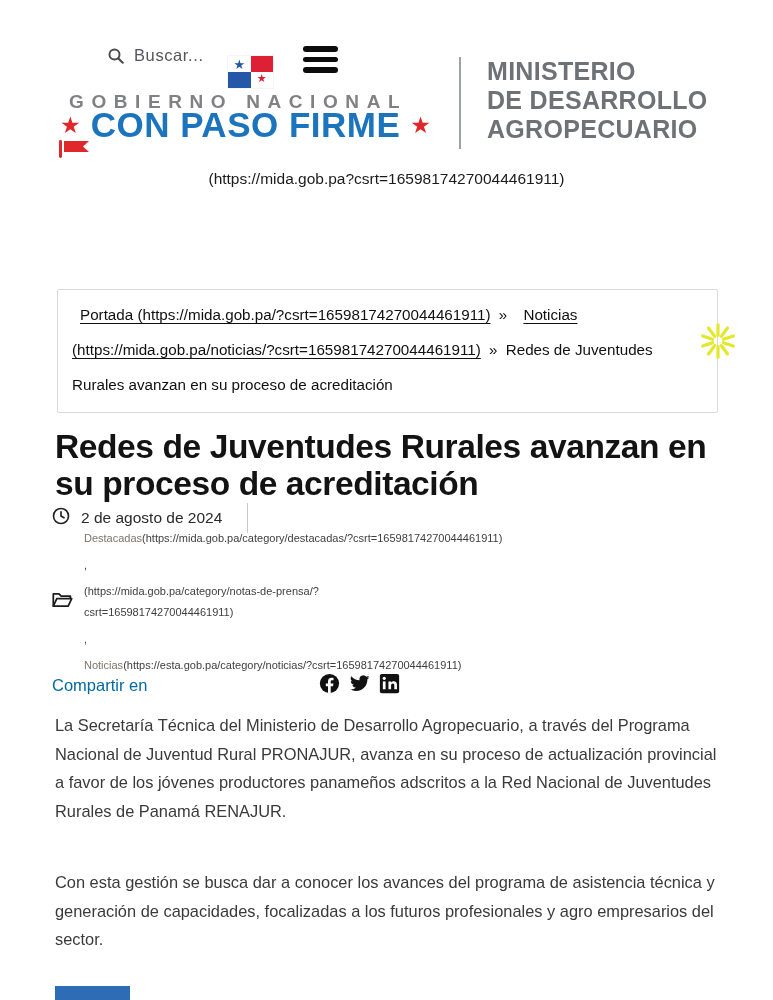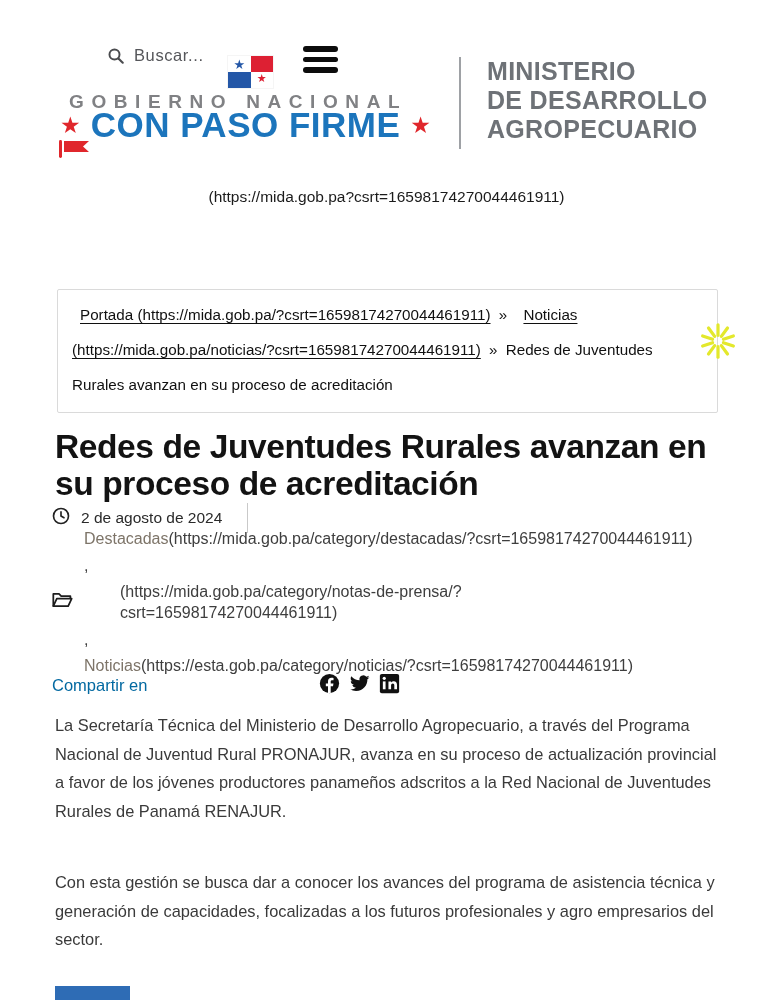--- a/index.html
+++ b/index.html
@@ -33,47 +33,47 @@
   #brand-main { left:60px; top:106px; display:flex; align-items:center; gap:10px; cursor:pointer; }
   #brand-main .star { color:#e0272c; font-size:23px; line-height:23px; }
   #brand-main .bm-text { color:#1c75bc; font-size:35px; line-height:38px; font-weight:800;
     letter-spacing:.5px; white-space:nowrap; }
   #flag-mini { left:58px; top:139px; }
 
   #v-divider { left:459px; top:57px; width:2px; height:92px; background:#9ea1a5; }
   #ministry { left:487px; top:57px; font-size:25px; font-weight:700; color:#6e7277;
     line-height:29px; letter-spacing:.3px; }
 
-  #site-url { left:0; top:188px; width:773px; text-align:center; font-size:15.5px; color:#1b1b1b; }
+  #site-url { left:0; top:170px; width:773px; text-align:center; font-size:15.5px; color:#1b1b1b; }
 
   
   #breadcrumb { left:57px; top:289px; width:661px; border:1px solid #dadada; border-radius:2px;
     background:#fff; padding:7px 14px 10px; font-size:15.2px; line-height:35px; color:#101010; }
   .bc-link { text-decoration:underline; text-underline-offset:2.5px; cursor:pointer;margin-left:8px; }
   .bc-sep { margin:0 4px; }
 
   #asterisk { left:699px; top:322px; width:38px; height:38px; cursor:pointer; }
 
   
   #article-title { left:55px; top:428px; width:660px; font-size:33.5px; line-height:37px;
     font-weight:700; color:#131313; letter-spacing:-.4px; }
 
   #meta-date { left:52px; top:503px; display:flex; align-items:center; gap:11px;
     font-size:15.5px; color:#2a2a2a; }
   #meta-date .date-div { width:1px; height:30px; background:#c9c9c9; margin-left:14px; }
 
   #meta-cats { left:52px; top:527px; display:flex; align-items:center; gap:11px; width:648px; }
-  .cat-list { font-size:16px; line-height:21px; color:#3e3e3e; }
+  .cat-list { font-size:11px; line-height:21px; color:#3e3e3e; }
   .cat-name { color:#7d7468; cursor:pointer; }
   .cat-url  { color:#3e3e3e; }
   .cat-item { margin:1px 0; }
   .cat-comma { margin:6px 0 5px; }
   .cat-item.two-col { display:flex; align-items:flex-start; }
   .cat-item.two-col .cat-name { width:107px; flex:none; }
-  .cat-item.two-col .cat-url { max-width:352px; overflow-wrap:anywhere; display:inline-block;margin-left:36px; }
+  .cat-item.two-col .cat-url { max-width:352px; overflow-wrap:anywhere; display:inline-block; }
 
   #share-row { left:52px; top:673px; display:flex; align-items:center;
     font-size:16.5px; color:#0369a1; }
   #share-row .social { margin-left:172px; display:flex; align-items:center; gap:8px; }
   #share-row .social .sicon { cursor:pointer; display:block; }
 
   .body-par { left:55px; width:666px; font-size:16.4px; line-height:28.5px; color:#3a3a3a; }
   #p1 { top:711px; }
   #p2 { top:868px; }
 

